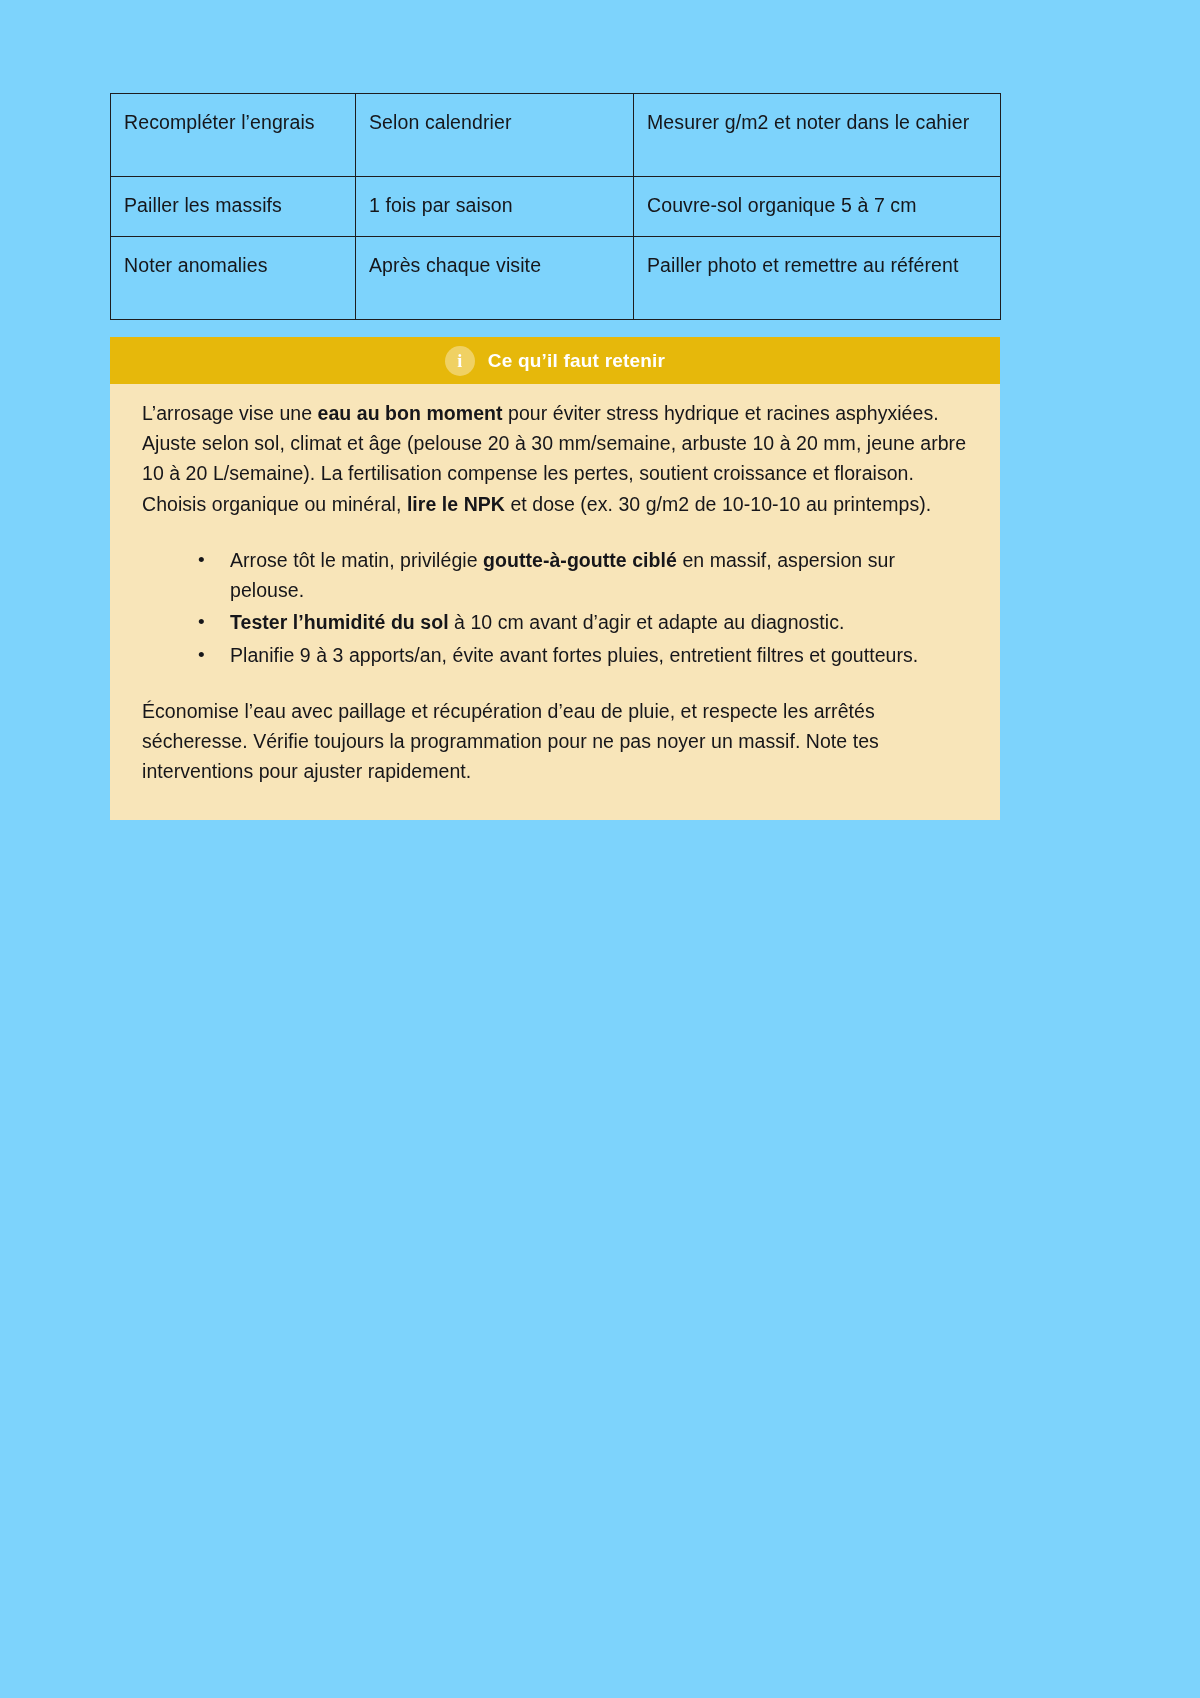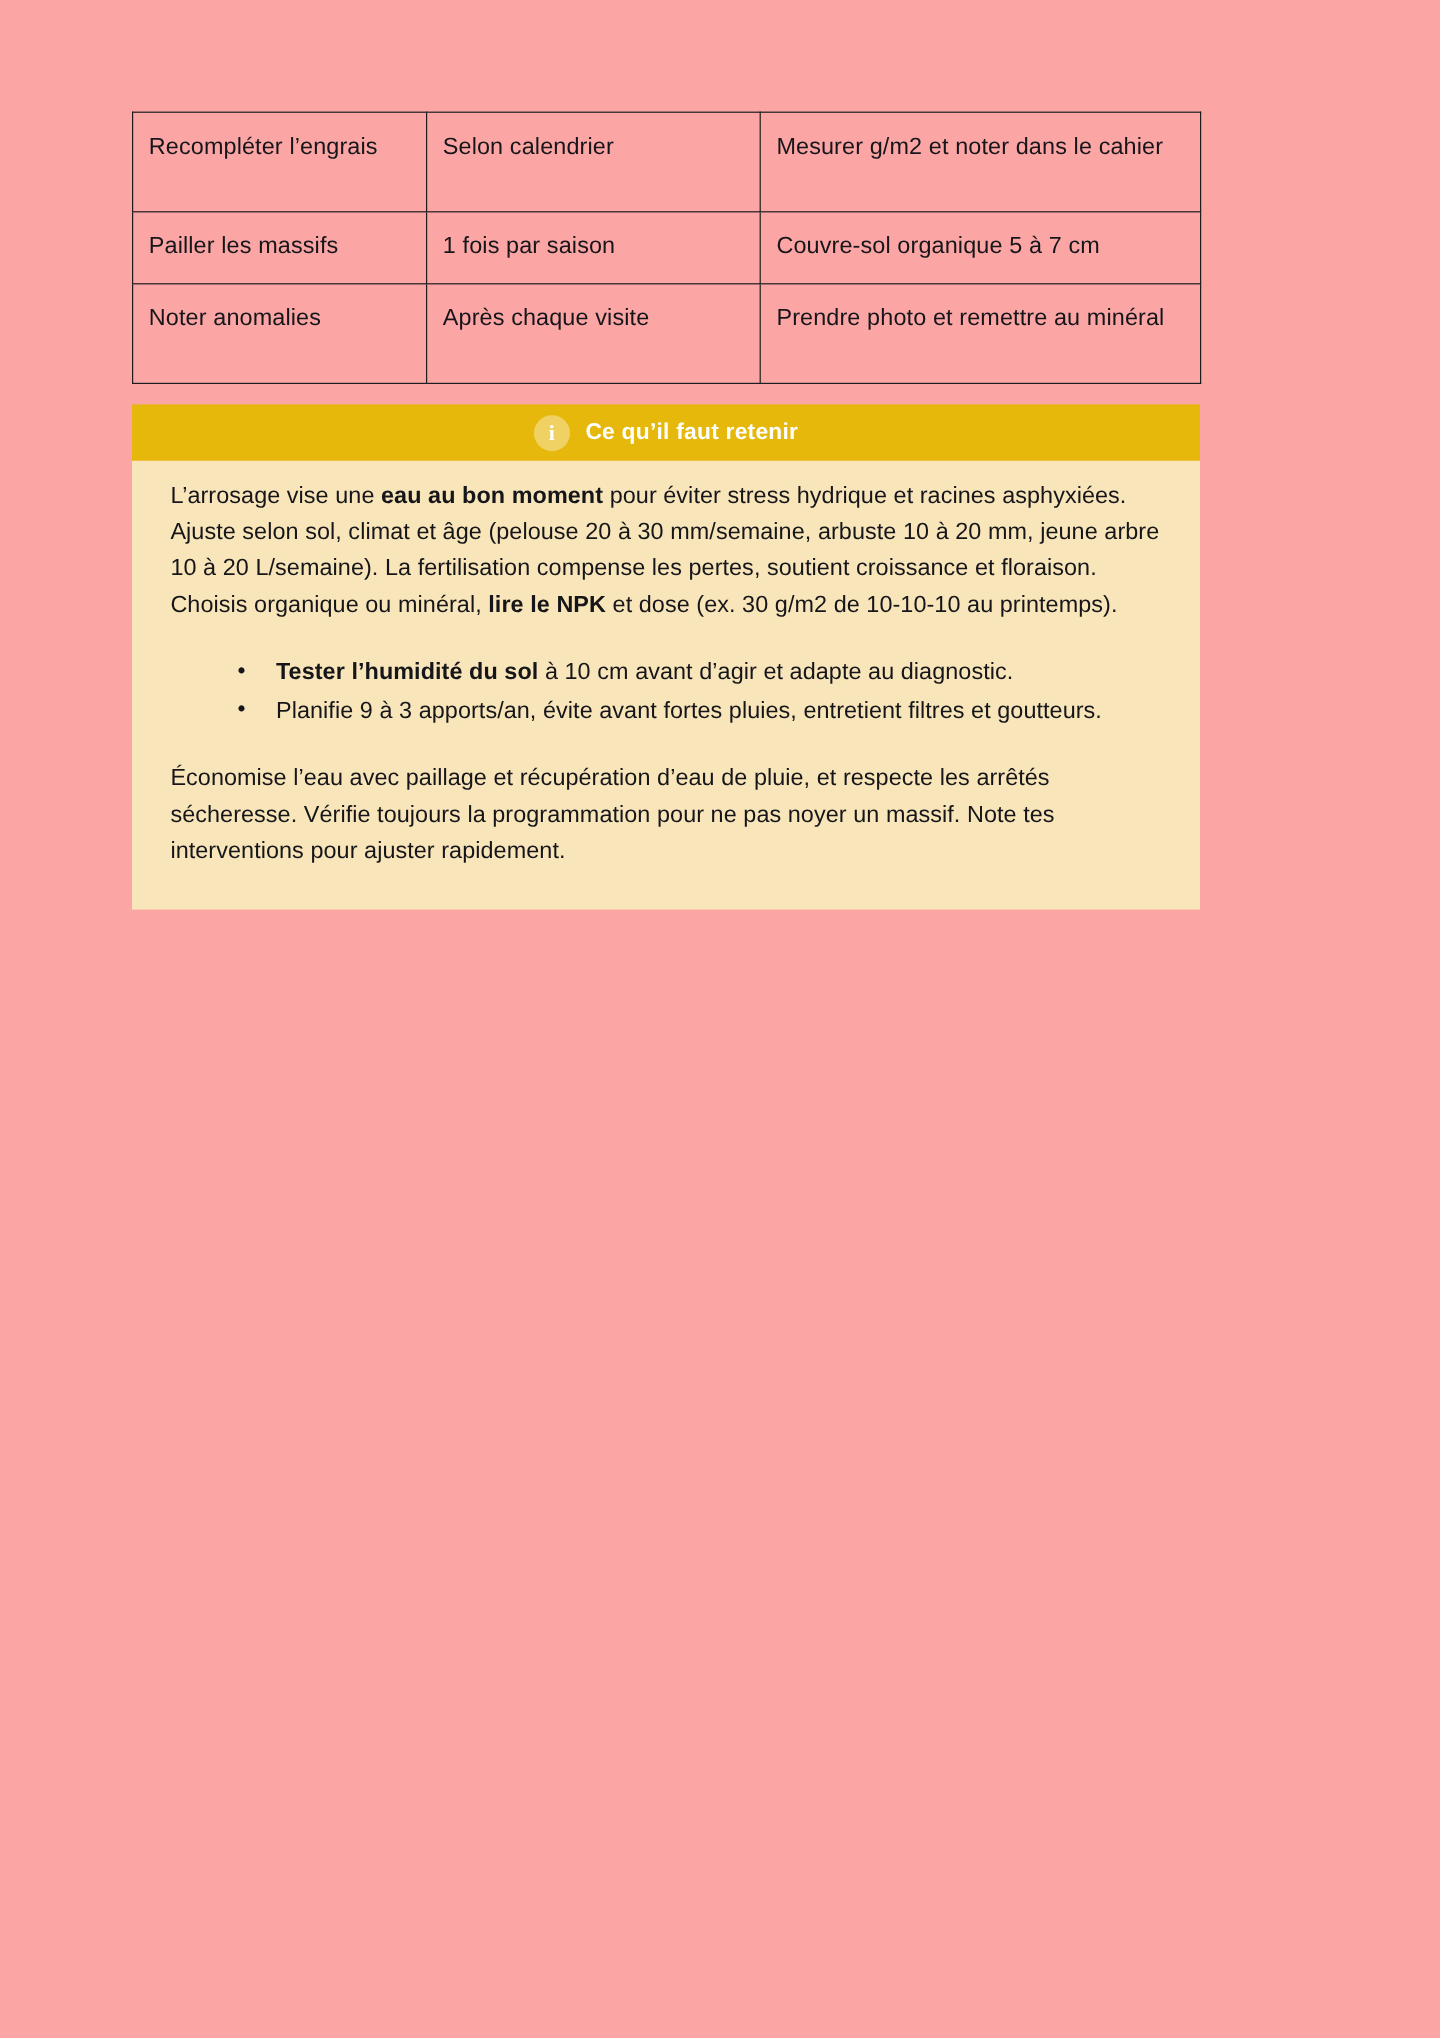--- a/index.html
+++ b/index.html
@@ -14,21 +14,21 @@
     font-family: "Liberation Sans", sans-serif;
     color: #16161a;
     -webkit-font-smoothing: antialiased;
   }
 
   .page {
     position: relative;
     width: 1200px;
     height: 1698px;
     box-sizing: border-box;
-    background: #fca5a5;
+    background: #7dd3fc;
     overflow: hidden;
   }
 
   
   .table-wrap {
     position: absolute;
     left: 110px;
     top: 93px;
     width: 890px;
   }
@@ -153,21 +153,21 @@
           <td>Mesurer g/m2 et noter dans le cahier</td>
         </tr>
         <tr>
           <td>Pailler les massifs</td>
           <td>1 fois par saison</td>
           <td>Couvre-sol organique 5 à 7 cm</td>
         </tr>
         <tr class="row-tall">
           <td>Noter anomalies</td>
           <td>Après chaque visite</td>
-          <td>Prendre photo et remettre au minéral</td>
+          <td>Pailler photo et remettre au référent</td>
         </tr>
       </tbody>
     </table>
   </div>
 
   <section class="callout">
 
     <div class="callout-header">
       <span class="info-badge">
         <span>i</span>
@@ -175,20 +175,21 @@
       <span class="callout-title">Ce qu’il faut retenir</span>
     </div>
 
     <div class="callout-body">
 
       <p class="intro">
         <span>L’arrosage vise une </span><b>eau au bon moment</b><span> pour éviter stress hydrique et racines asphyxiées. Ajuste selon sol, climat et âge (pelouse 20 à 30 mm/semaine, arbuste 10 à 20 mm, jeune arbre 10 à 20 L/semaine). La fertilisation compense les pertes, soutient croissance et floraison. Choisis organique ou minéral, </span><b>lire le NPK</b><span> et dose (ex. 30 g/m2 de 10-10-10 au printemps).</span>
       </p>
 
       <ul>
+        <li><span>Arrose tôt le matin, privilégie </span><b>goutte-à-goutte ciblé</b><span> en massif, aspersion sur pelouse.</span></li>
         <li><span></span><b>Tester l’humidité du sol</b><span> à 10 cm avant d’agir et adapte au diagnostic.</span></li>
         <li><span>Planifie 9 à 3 apports/an, évite avant fortes pluies, entretient filtres et goutteurs.</span><b></b><span></span></li>
       </ul>
 
       <p class="outro">Économise l’eau avec paillage et récupération d’eau de pluie, et respecte les arrêtés sécheresse. Vérifie toujours la programmation pour ne pas noyer un massif. Note tes interventions pour ajuster rapidement.</p>
 
     </div>
   </section>
 
 </div>

